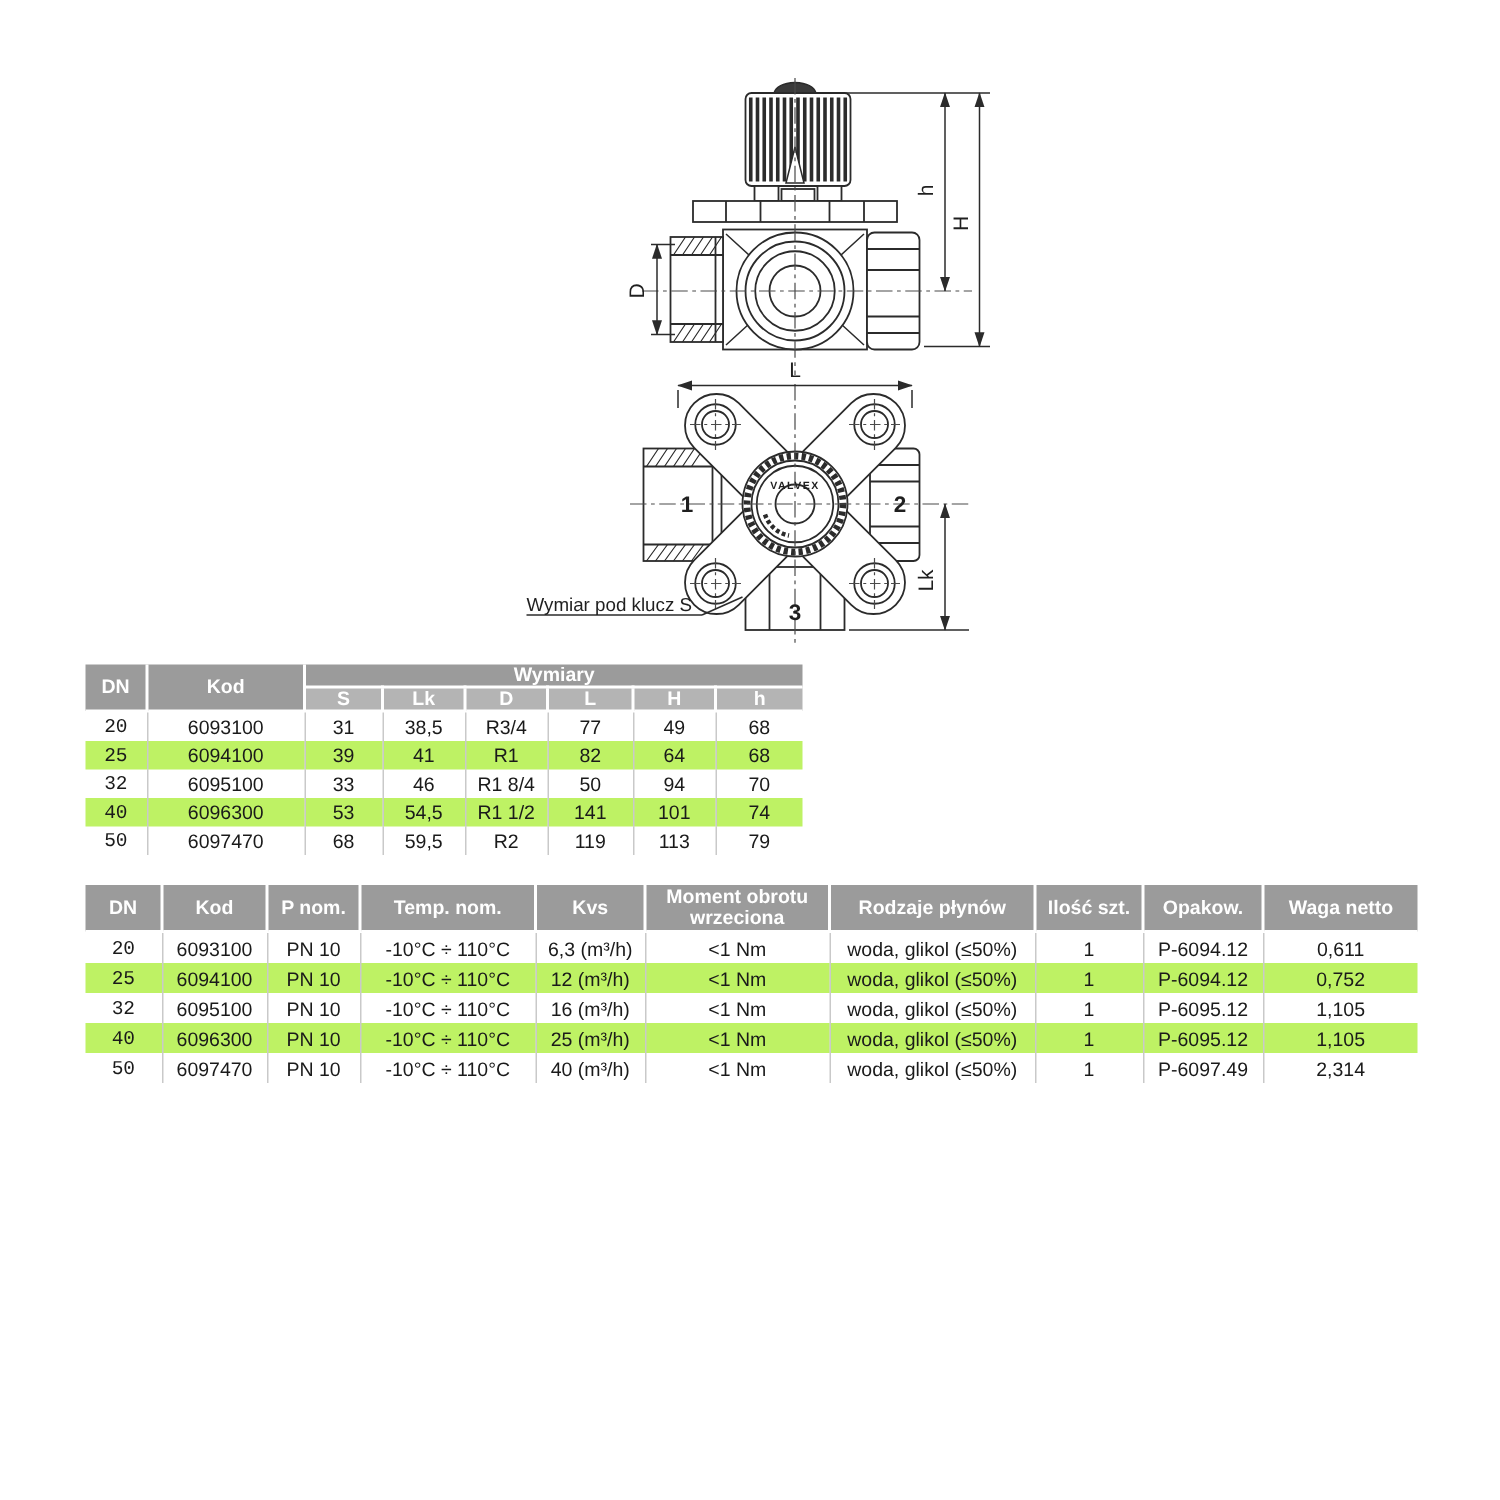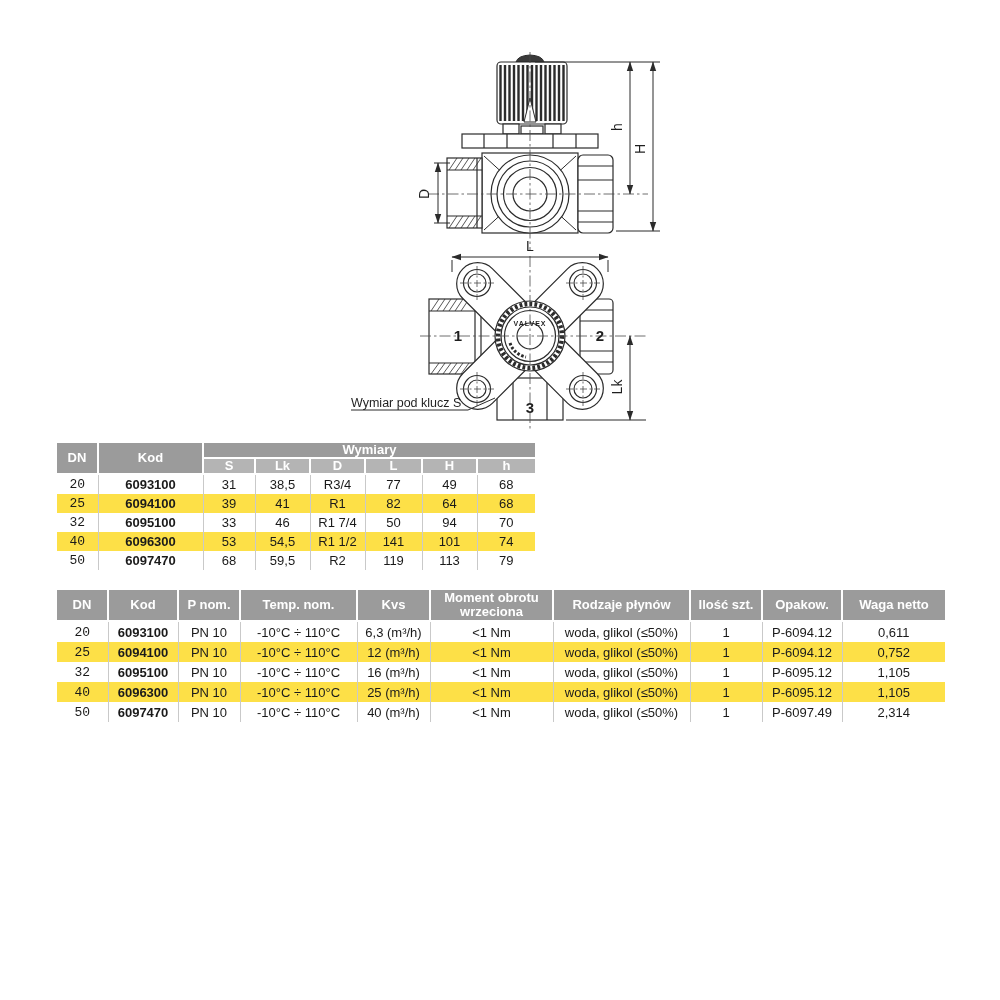--- a/index.html
+++ b/index.html
@@ -15,22 +15,22 @@
   th{background:#9b9b9b;color:#fff;font-weight:bold;font-size:13px;
      border:2px solid #fff;padding:0 2px;text-align:center;vertical-align:middle;line-height:14px;}
   thead tr:first-child th{border-top:none;}
   th:first-child{border-left:none;}
   th:last-child{border-right:none;}
   th.sub{background:#b4b4b4;height:13px;}
   td{border-left:1px solid #c9c9c9;border-right:1px solid #c9c9c9;
      text-align:center;vertical-align:middle;padding:0 2px;white-space:nowrap;}
   td:first-child{border-left:none;font-family:Liberation Mono, monospace;}
   td:last-child{border-right:none;}
-  tr.alt td{background:#fde047;}
-  td.kod{font-weight:bold;}
+  tr.alt td{background:#bef264;}
+  td.kod{font-weight:normal;}
   #t1{left:57px;top:443px;width:478px;}
   #t1 thead tr.h1 th{height:13px;}
   #t1 td{height:19px;}
   #t2{left:57px;top:590px;width:888px;}
   #t2 th{height:30px;}
   #t2 td{height:20px;}
 </style>
 </head>
 <body>
 
@@ -230,21 +230,21 @@
         <td>R1</td>
         <td>82</td>
         <td>64</td>
         <td>68</td>
       </tr>
       <tr>
         <td>32</td>
         <td class="kod">6095100</td>
         <td>33</td>
         <td>46</td>
-        <td>R1 7/4</td>
+        <td>R1 8/4</td>
         <td>50</td>
         <td>94</td>
         <td>70</td>
       </tr>
       <tr class="alt">
         <td>40</td>
         <td class="kod">6096300</td>
         <td>53</td>
         <td>54,5</td>
         <td>R1 1/2</td>

